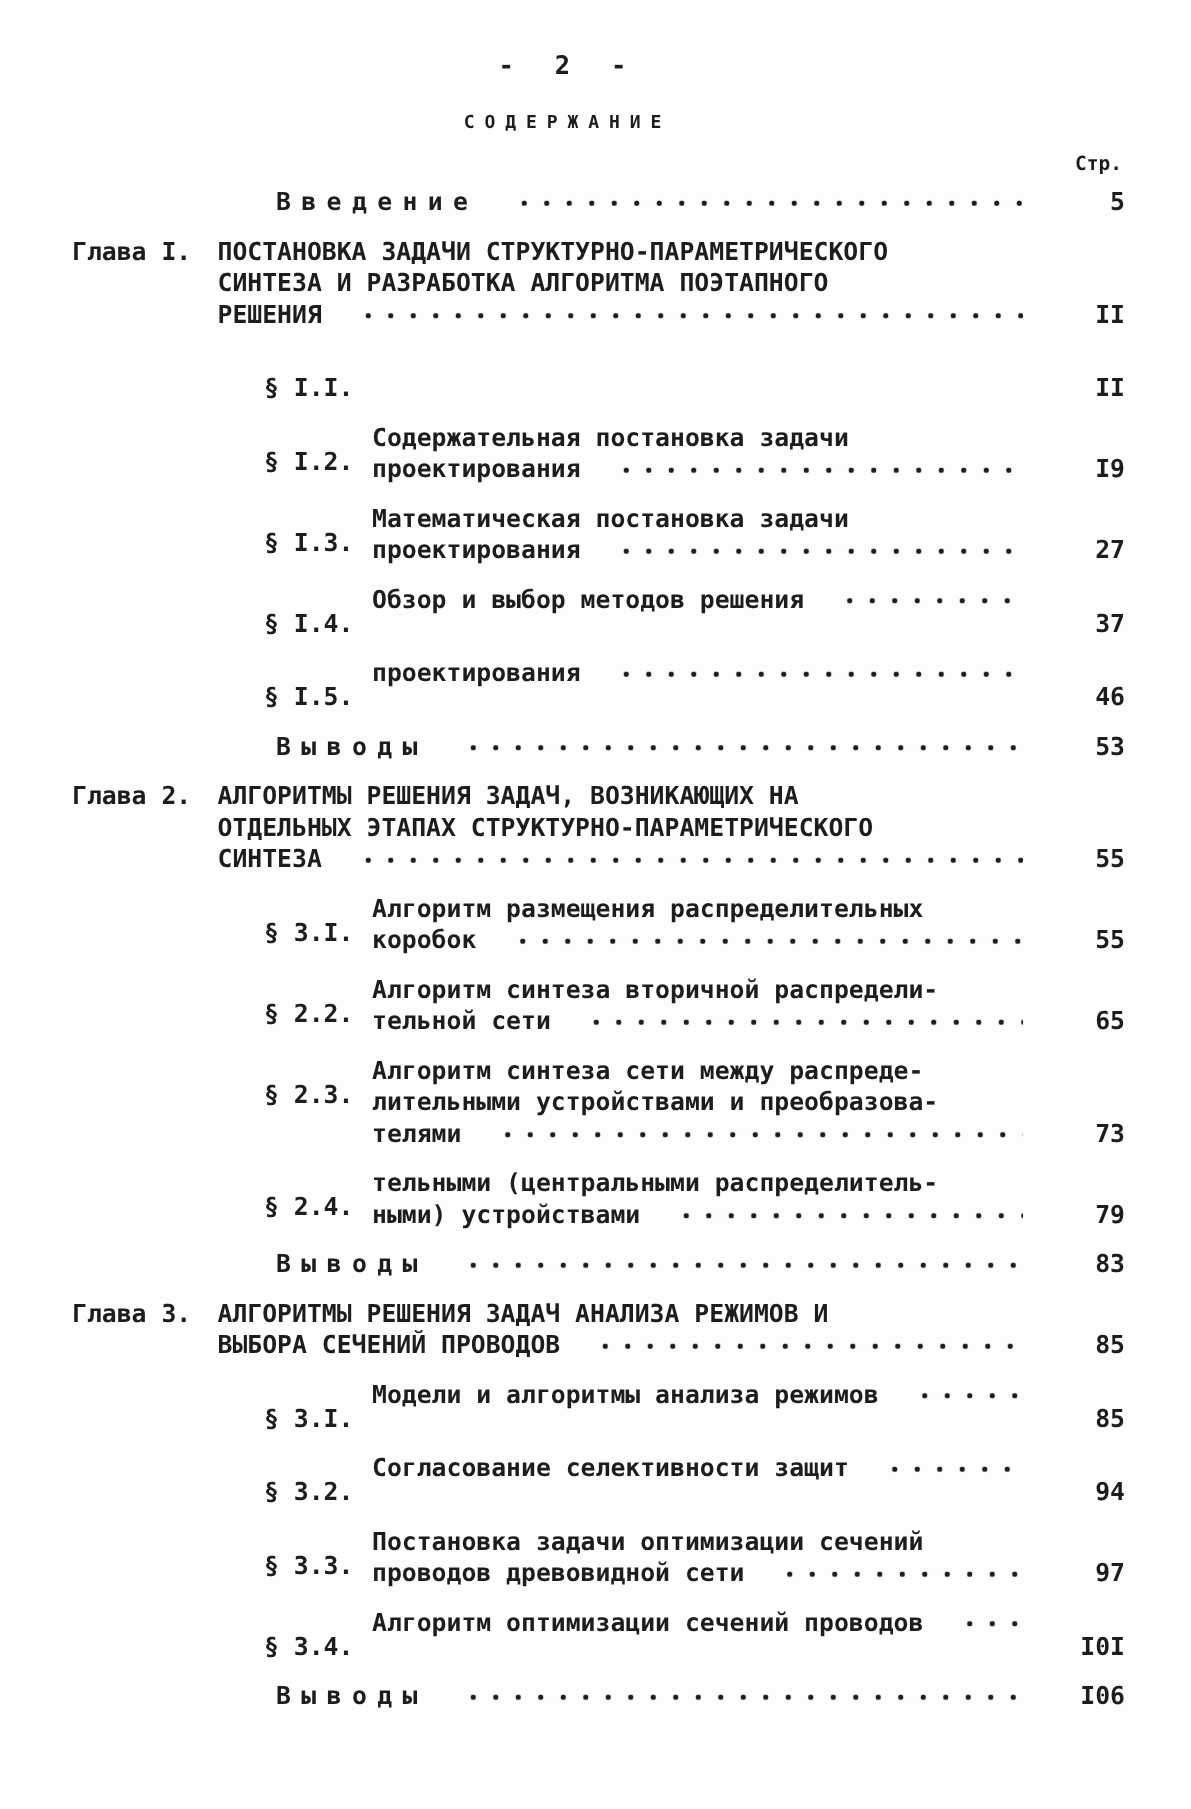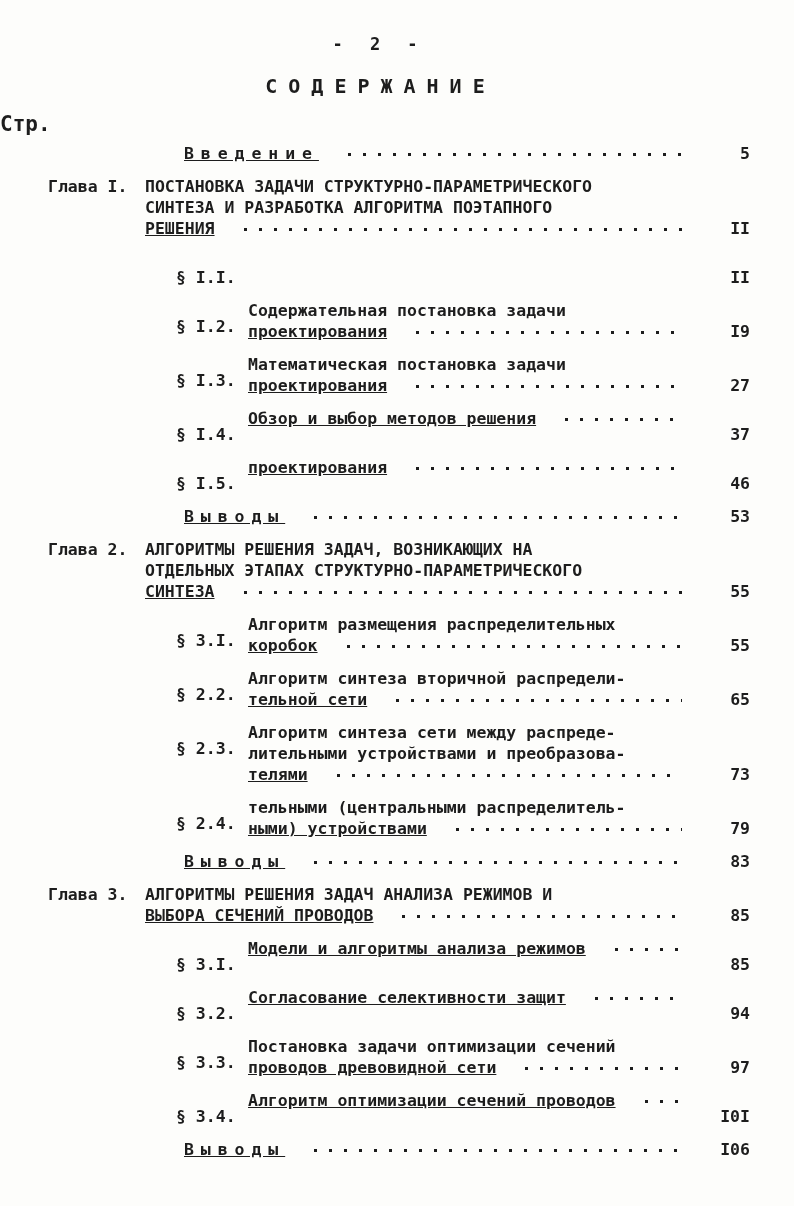--- a/index.html
+++ b/index.html
@@ -16,47 +16,47 @@
     position: relative;
   }
   .header-page-num {
     text-align: center;
     font-size: 17px;
     letter-spacing: 0.5em;
     padding-left: 0.5em; 
   }
   .doc-title {
     text-align: center;
-    font-size: 20px;
+    font-size: 12px;
     letter-spacing: 0.55em;
     padding-left: 0.55em;
     margin-top: 20px;
   }
   .col-header {
-    text-align: left;
-    font-size: 21px;
+    text-align: right;
+    font-size: 13px;
     margin-top: 14px;
     padding-right: 2px;
   }
   .toc { margin-top: 7px; }
   .row {
     display: flex;
     align-items: flex-start;
     margin-bottom: 12px;
     font-size: 16.5px;
     line-height: 21px;
   }
   .row.chapter { padding-left: 48px; }
   .row.chapter .col-label { width: 97px; flex: none; white-space: nowrap; }
   .row.section { padding-left: 176px; }
   .row.section .col-label { width: 72px; flex: none; white-space: nowrap; margin-top: 16px; }
   .row.intro, .row.conclusions { padding-left: 184px; }
   .col-text { flex: 1; display: flex; flex-direction: column; min-width: 0; }
   .text-line { white-space: nowrap; }
-  .text-line.lastline { display: flex; align-items: baseline; text-decoration: underline; }
+  .text-line.lastline { display: flex; align-items: baseline; }
   .lastline .line-text { flex: none; }
   .spaced { letter-spacing: 0.42em; }
   .dots {
     flex: 1;
     align-self: stretch;
     margin-left: 22px;
     margin-right: 10px;
     min-width: 14px;
     background-image: radial-gradient(circle, #1d1d1d 1.6px, rgba(0,0,0,0) 2px);
     background-size: 15px 15px;

